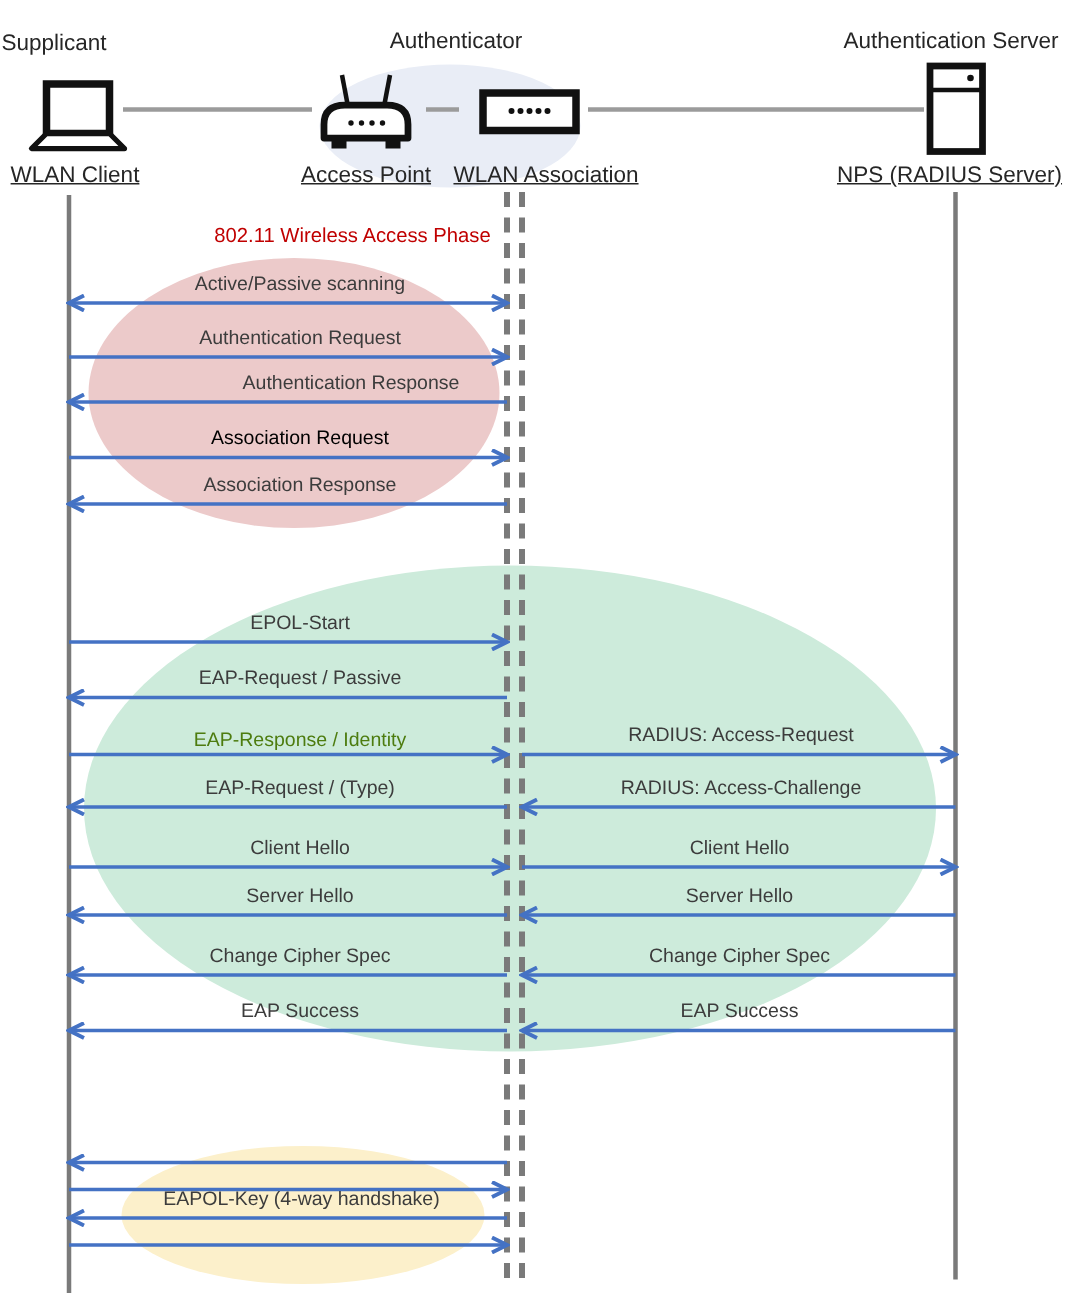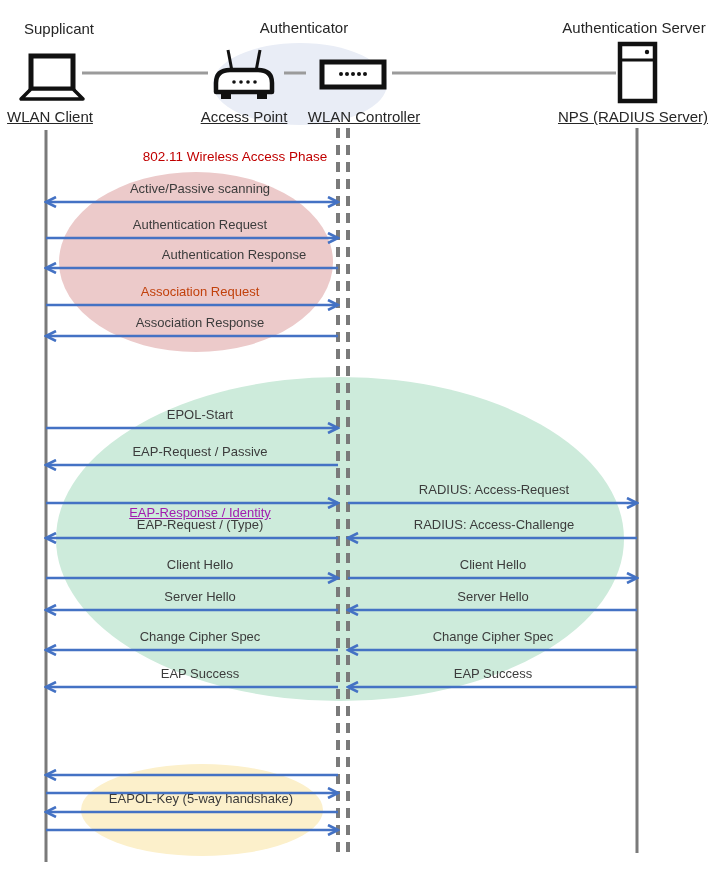--- a/index.html
+++ b/index.html
@@ -109,46 +109,46 @@
         <line x1="348" y1="650" x2="637" y2="650" stroke="#4472C4" stroke-width="2.4" marker-start="url(#ahL)"></line>
         <line x1="46" y1="687" x2="338" y2="687" stroke="#4472C4" stroke-width="2.4" marker-start="url(#ahL)"></line>
         <line x1="348" y1="687" x2="637" y2="687" stroke="#4472C4" stroke-width="2.4" marker-start="url(#ahL)"></line>
         <line x1="46" y1="775" x2="338" y2="775" stroke="#4472C4" stroke-width="2.4" marker-start="url(#ahL)"></line>
         <line x1="46" y1="793" x2="338" y2="793" stroke="#4472C4" stroke-width="2.4" marker-end="url(#ah)"></line>
         <line x1="46" y1="812" x2="338" y2="812" stroke="#4472C4" stroke-width="2.4" marker-start="url(#ahL)"></line>
         <line x1="46" y1="830" x2="338" y2="830" stroke="#4472C4" stroke-width="2.4" marker-end="url(#ah)"></line>
       </g>
   </svg>
 
-  <div class="txt role" style="left:59px;top:20px;text-align:right;">Supplicant</div>
+  <div class="txt role" style="left:36px;top:20px;text-align:right;">Supplicant</div>
   <div class="txt role" style="left:304px;top:19px;">Authenticator</div>
   <div class="txt role" style="left:634px;top:19px;">Authentication Server</div>
 
   <div class="txt device-label" style="left:50px;top:108px;">WLAN Client</div>
   <div class="txt device-label" style="left:244px;top:108px;">Access Point</div>
-  <div class="txt device-label" style="left:364px;top:108px;">WLAN Controller</div>
+  <div class="txt device-label" style="left:364px;top:108px;">WLAN Association</div>
   <div class="txt device-label" style="left:633px;top:108px;">NPS (RADIUS Server)</div>
 
   <div class="phase-title" style="left: 191px; top: 147px; color: rgb(192, 0, 0); margin-left: 44px;">802.11 Wireless Access Phase</div>
 
   <div id="labels-layer">
       <div class="msg-label" style="left: 200px; top: 180px; color: rgb(60, 60, 60);">Active/Passive scanning</div>
       <div class="msg-label" style="left: 200px; top: 216px; color: rgb(60, 60, 60);">Authentication Request</div>
       <div class="msg-label" style="left: 200px; top: 246px; color: rgb(60, 60, 60); margin-left: 34px;">Authentication Response</div>
-      <div class="msg-label" style="left: 200px; top: 283px; color: #c2410c;">Association Request</div>
+      <div class="msg-label" style="left: 200px; top: 283px; color: #000000;">Association Request</div>
       <div class="msg-label" style="left: 200px; top: 314px; color: rgb(60, 60, 60);">Association Response</div>
       <div class="msg-label" style="left: 200px; top: 406px; color: rgb(60, 60, 60);">EPOL-Start</div>
       <div class="msg-label" style="left: 200px; top: 443px; color: rgb(60, 60, 60);">EAP-Request / Passive</div>
-      <div class="msg-label" style="left: 200px; top: 504px; color: #a21caf; text-decoration: underline;">EAP-Response / Identity</div>
+      <div class="msg-label" style="left: 200px; top: 484px; color: #4d7c0f;">EAP-Response / Identity</div>
       <div class="msg-label" style="left: 494px; top: 481px; color: rgb(60, 60, 60);">RADIUS: Access-Request</div>
       <div class="msg-label" style="left: 200px; top: 516px; color: rgb(60, 60, 60);">EAP-Request / (Type)</div>
       <div class="msg-label" style="left: 494px; top: 516px; color: rgb(60, 60, 60);">RADIUS: Access-Challenge</div>
       <div class="msg-label" style="left: 200px; top: 556px; color: rgb(60, 60, 60);">Client Hello</div>
       <div class="msg-label" style="left: 493px; top: 556px; color: rgb(60, 60, 60);">Client Hello</div>
       <div class="msg-label" style="left: 200px; top: 588px; color: rgb(60, 60, 60);">Server Hello</div>
       <div class="msg-label" style="left: 493px; top: 588px; color: rgb(60, 60, 60);">Server Hello</div>
       <div class="msg-label" style="left: 200px; top: 628px; color: rgb(60, 60, 60);">Change Cipher Spec</div>
       <div class="msg-label" style="left: 493px; top: 628px; color: rgb(60, 60, 60);">Change Cipher Spec</div>
       <div class="msg-label" style="left: 200px; top: 665px; color: rgb(60, 60, 60);">EAP Success</div>
       <div class="msg-label" style="left: 493px; top: 665px; color: rgb(60, 60, 60);">EAP Success</div>
-      <div class="msg-label" style="left: 201px; top: 790px; color: rgb(60, 60, 60);">EAPOL-Key (5-way handshake)</div>
+      <div class="msg-label" style="left: 201px; top: 790px; color: rgb(60, 60, 60);">EAPOL-Key (4-way handshake)</div>
     </div>
 </div>
 
 </body></html>

